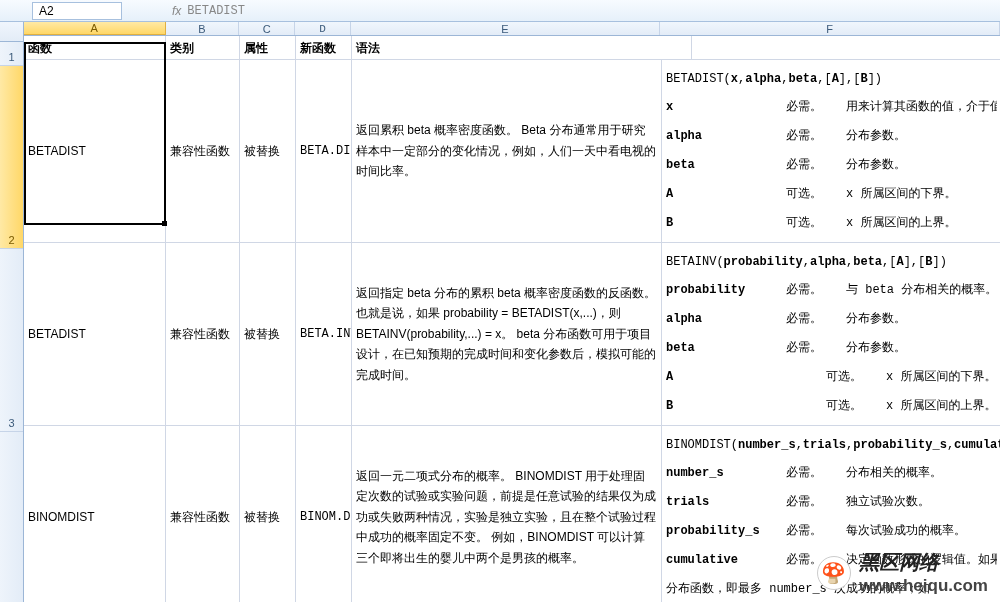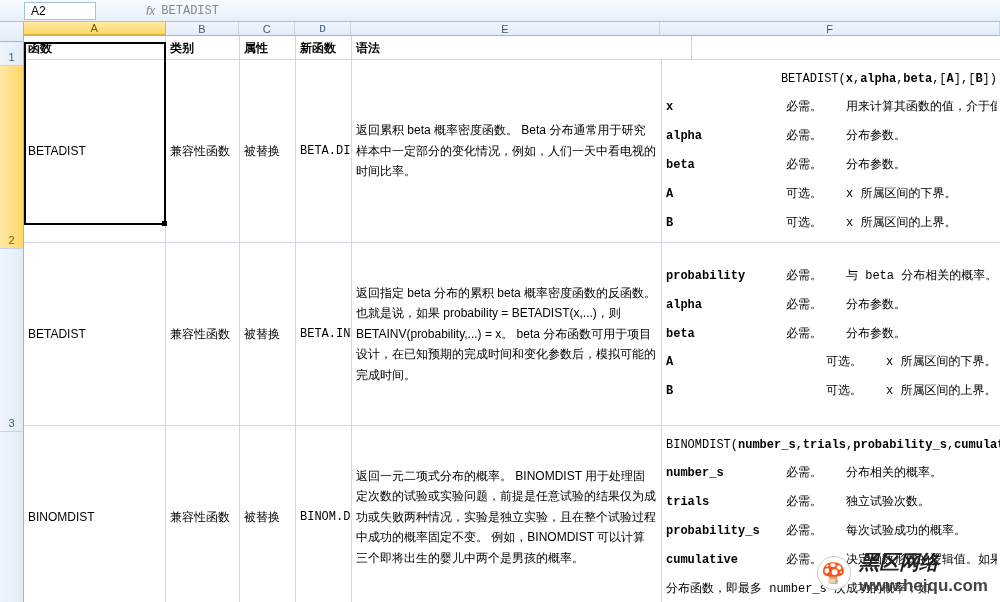--- a/index.html
+++ b/index.html
@@ -14,22 +14,22 @@
     position: relative;
   }
   .name-box-row {
     display: flex;
     align-items: center;
     height: 22px;
     background: linear-gradient(#f7fbff, #e6f0fa);
     border-bottom: 1px solid #a7c0de;
   }
   .name-box {
-    width: 72px;
-    margin-left: 24px;
+    width: 90px;
+    margin-left: 32px;
     background: #fff;
     border: 1px solid #a7c0de;
     padding: 1px 6px;
     font-size: 12px;
   }
   .fx-icon {
     margin-left: 50px;
     font-style: italic;
     color: #888;
     font-size: 12px;
@@ -104,21 +104,21 @@
   .cC { width: 56px; }
   .cD { width: 56px; font-family: "Courier New", "SimSun", monospace; }
   .cE { width: 310px; }
   .cF { width: 340px; flex-shrink: 0; }
   .cE .txt { line-height: 1.7; }
   .cF .fblock { line-height: 2.4; font-family: "Courier New", "SimSun", monospace; width: 100%; }
   .cF .fline { display: flex; white-space: nowrap; }
   .cF .fkey { min-width: 120px; font-weight: bold; flex-shrink: 0; }
   .cF .freq { min-width: 60px; flex-shrink: 0; }
   .cF .fdesc { flex: 1; overflow: hidden; text-overflow: clip; white-space: nowrap; }
-  .cF .fsig { font-weight: normal; white-space: nowrap; text-align: right; }
+  .cF .fsig { font-weight: normal; white-space: nowrap; }
   .cF .fsig b { font-weight: bold; }
   .active-cell {
     position: absolute;
     border: 2px solid #000;
     pointer-events: none;
     left: 24px;
     top: 42px;
     width: 142px;
     height: 183px;
   }
@@ -250,20 +250,21 @@
       <div class="data-row" style="height:183px">
         <div class="cell cA">BETADIST</div>
         <div class="cell cB">兼容性函数</div>
         <div class="cell cC">被替换</div>
         <div class="cell cD">BETA.INV</div>
         <div class="cell cE">
             <span class="txt">返回指定 beta 分布的累积 beta 概率密度函数的反函数。 也就是说，如果 probability = BETADIST(x,...)，则 BETAINV(probability,...) = x。 beta 分布函数可用于项目设计，在已知预期的完成时间和变化参数后，模拟可能的完成时间。</span>
           </div>
         <div class="cell cF">
           <div class="fblock">
+            <div class="fsig">BETAINV(<b>probability</b>,<b>alpha</b>,<b>beta</b>,[<b>A</b>],[<b>B</b>])</div>
             <div class="fline">
                 <span class="fkey">probability</span>
                 <span class="freq">必需。</span>
                 <span class="fdesc">与 beta 分布相关的概率。</span>
               </div>
             <div class="fline">
                 <span class="fkey">alpha</span>
                 <span class="freq" style="min-width:60px">必需。</span>
                 <span class="fdesc">分布参数。</span>
               </div>

